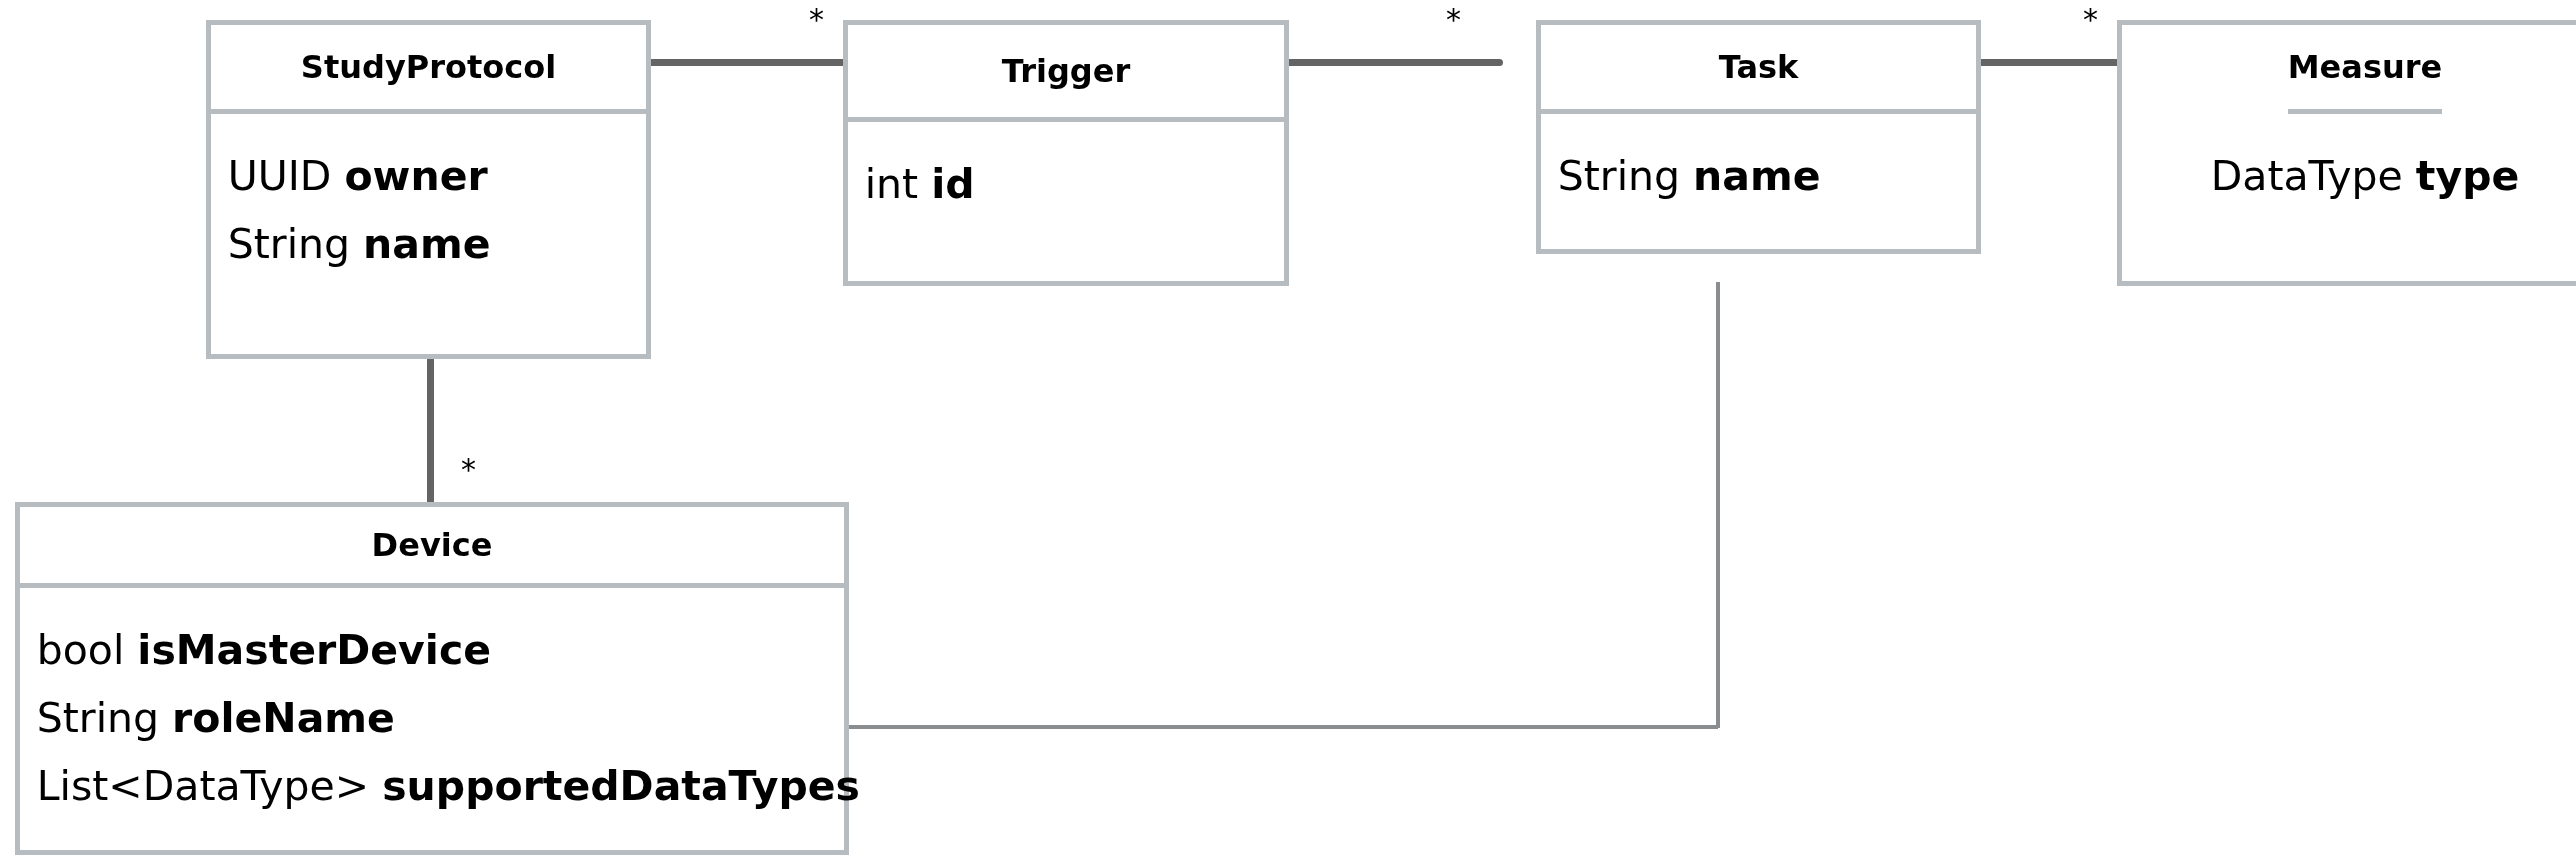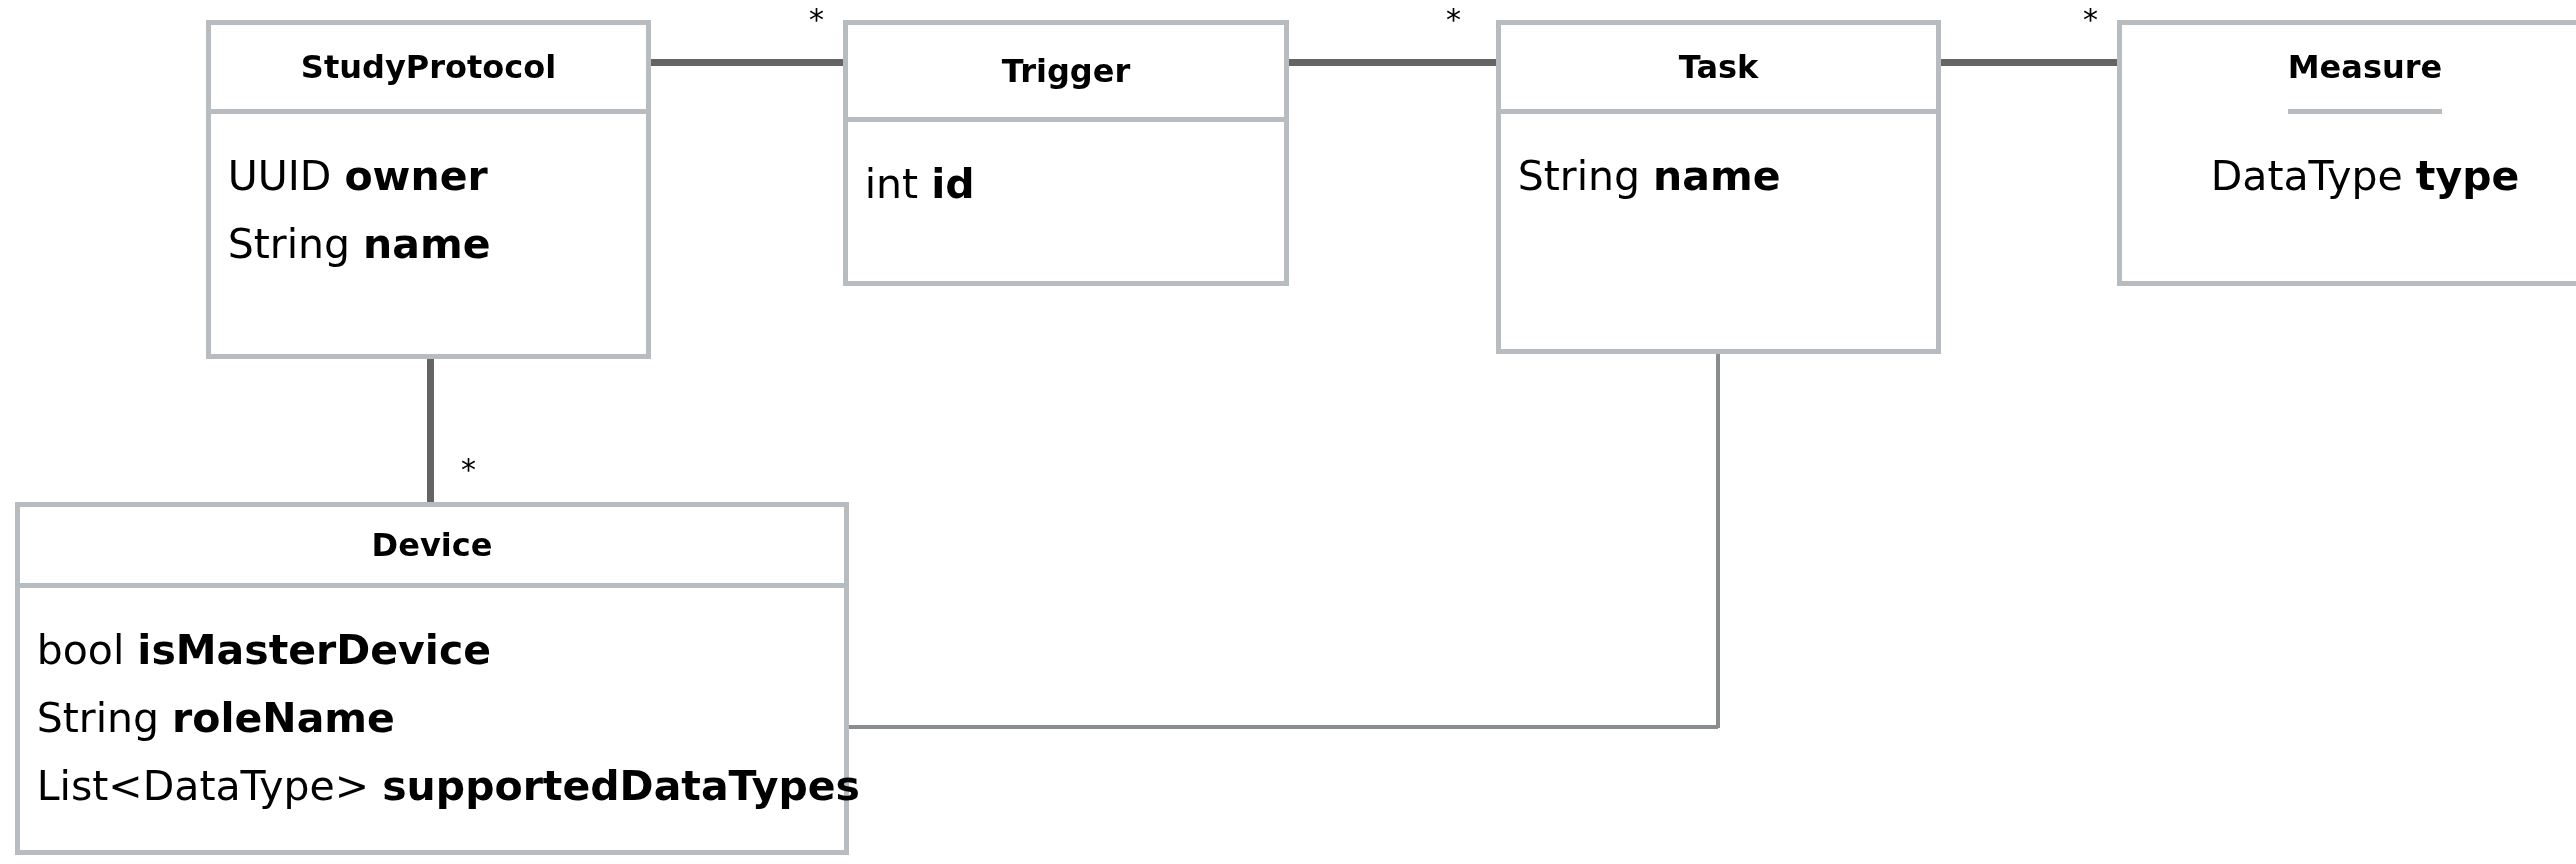--- a/index.html
+++ b/index.html
@@ -149,21 +149,21 @@
       <span class="uml-class-name">Trigger</span>
     </div>
     <div class="uml-class-body">
       <div class="uml-attribute">
         <span class="attr-type">int</span>
         <span class="attr-name">id</span>
       </div>
     </div>
   </div>
 
-  <div class="uml-class" style="left:1496px; top:20px; width:445px; height:334px;">
+  <div class="uml-class" style="left:1536px; top:20px; width:445px; height:234px;">
     <div class="uml-class-header" style="height:89px;">
       <span class="uml-class-name">Task</span>
     </div>
     <div class="uml-class-body">
       <div class="uml-attribute">
         <span class="attr-type">String</span>
         <span class="attr-name">name</span>
       </div>
     </div>
   </div>

